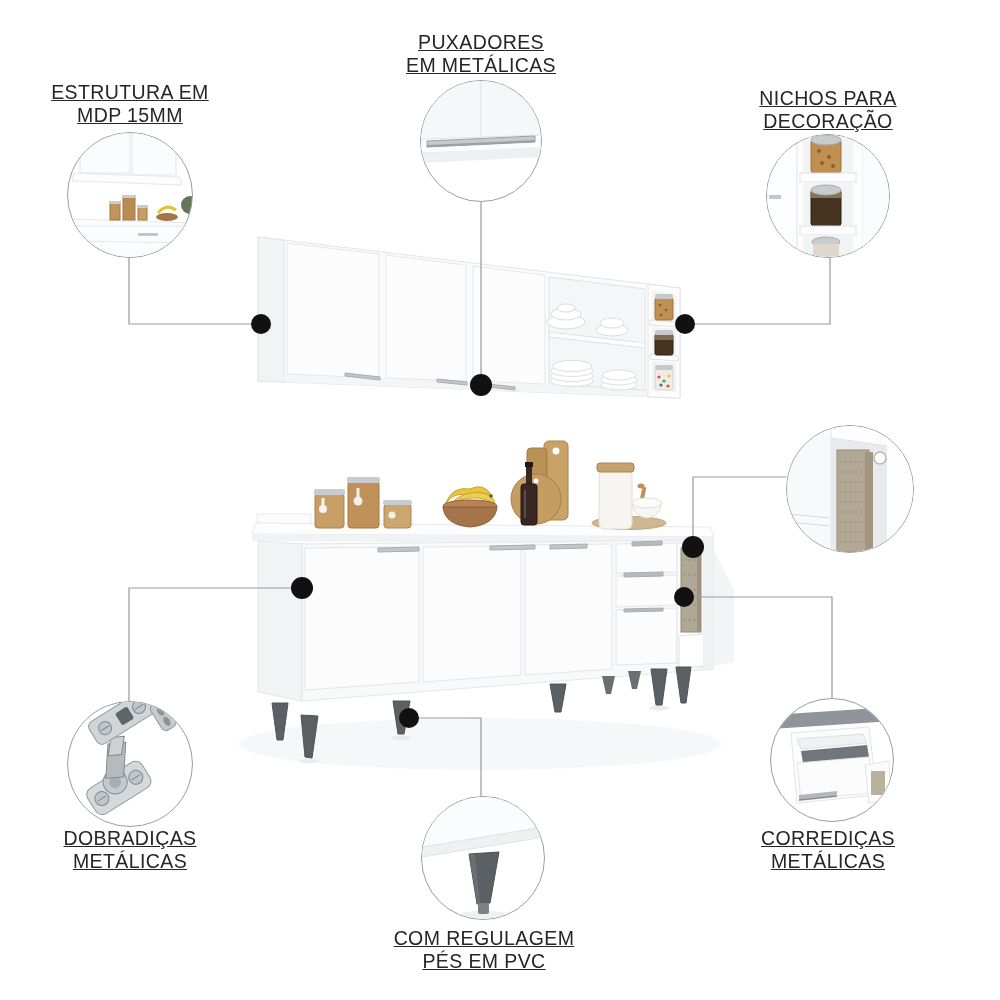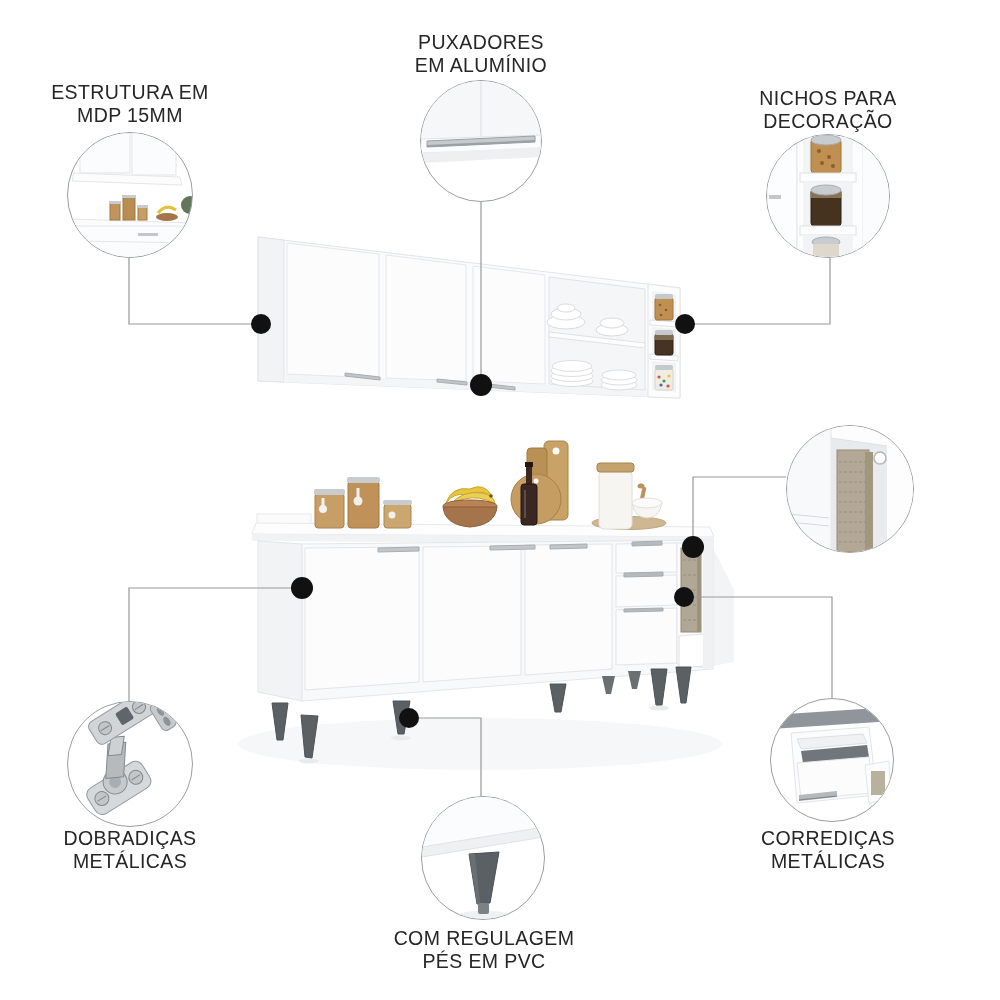--- a/index.html
+++ b/index.html
@@ -1,21 +1,21 @@
 <!DOCTYPE html>
 <html><head>
 <meta charset="utf-8">
 <style>
   html,body{margin:0;padding:0;background:#ffffff;}
   .stage{position:relative;width:1000px;height:1000px;background:#ffffff;overflow:hidden;
          font-family:"Liberation Sans", sans-serif;}
   .scene{position:absolute;left:0;top:0;}
   .callout-label{position:absolute;text-align:center;color:#262626;font-size:19.5px;
                  line-height:23px;letter-spacing:.4px;font-weight:400;}
-  .callout-label div{white-space:nowrap;}
+  .callout-label div{white-space:nowrap;text-decoration:underline;}
   .detail-circle{position:absolute;border:1px solid #9b9fa3;border-radius:50%;background:#fff;
                  overflow:hidden;box-sizing:border-box;}
   .detail-circle svg{display:block;}
 </style>
 </head>
 <body>
 
 <div class="stage">
 
   <svg class="scene" width="1000" height="1000" viewBox="0 0 1000 1000">
@@ -200,21 +200,21 @@
       <circle cx="409" cy="718" r="10"></circle>
     </g>
   </svg>
 
   <div class="callout-label" style="left:10px;top:81px;width:240px;">
     <div>ESTRUTURA EM</div>
     <div>MDP 15MM</div>
   </div>
   <div class="callout-label" style="left:361px;top:31px;width:240px;">
     <div>PUXADORES</div>
-    <div>EM ALUMÍNIO</div>
+    <div>EM METÁLICAS</div>
   </div>
   <div class="callout-label" style="left:708px;top:87px;width:240px;">
     <div>NICHOS PARA</div>
     <div>DECORAÇÃO</div>
   </div>
   <div class="callout-label" style="left:708px;top:827px;width:240px;">
     <div>CORREDIÇAS</div>
     <div>METÁLICAS</div>
   </div>
   <div class="callout-label" style="left:10px;top:827px;width:240px;">

